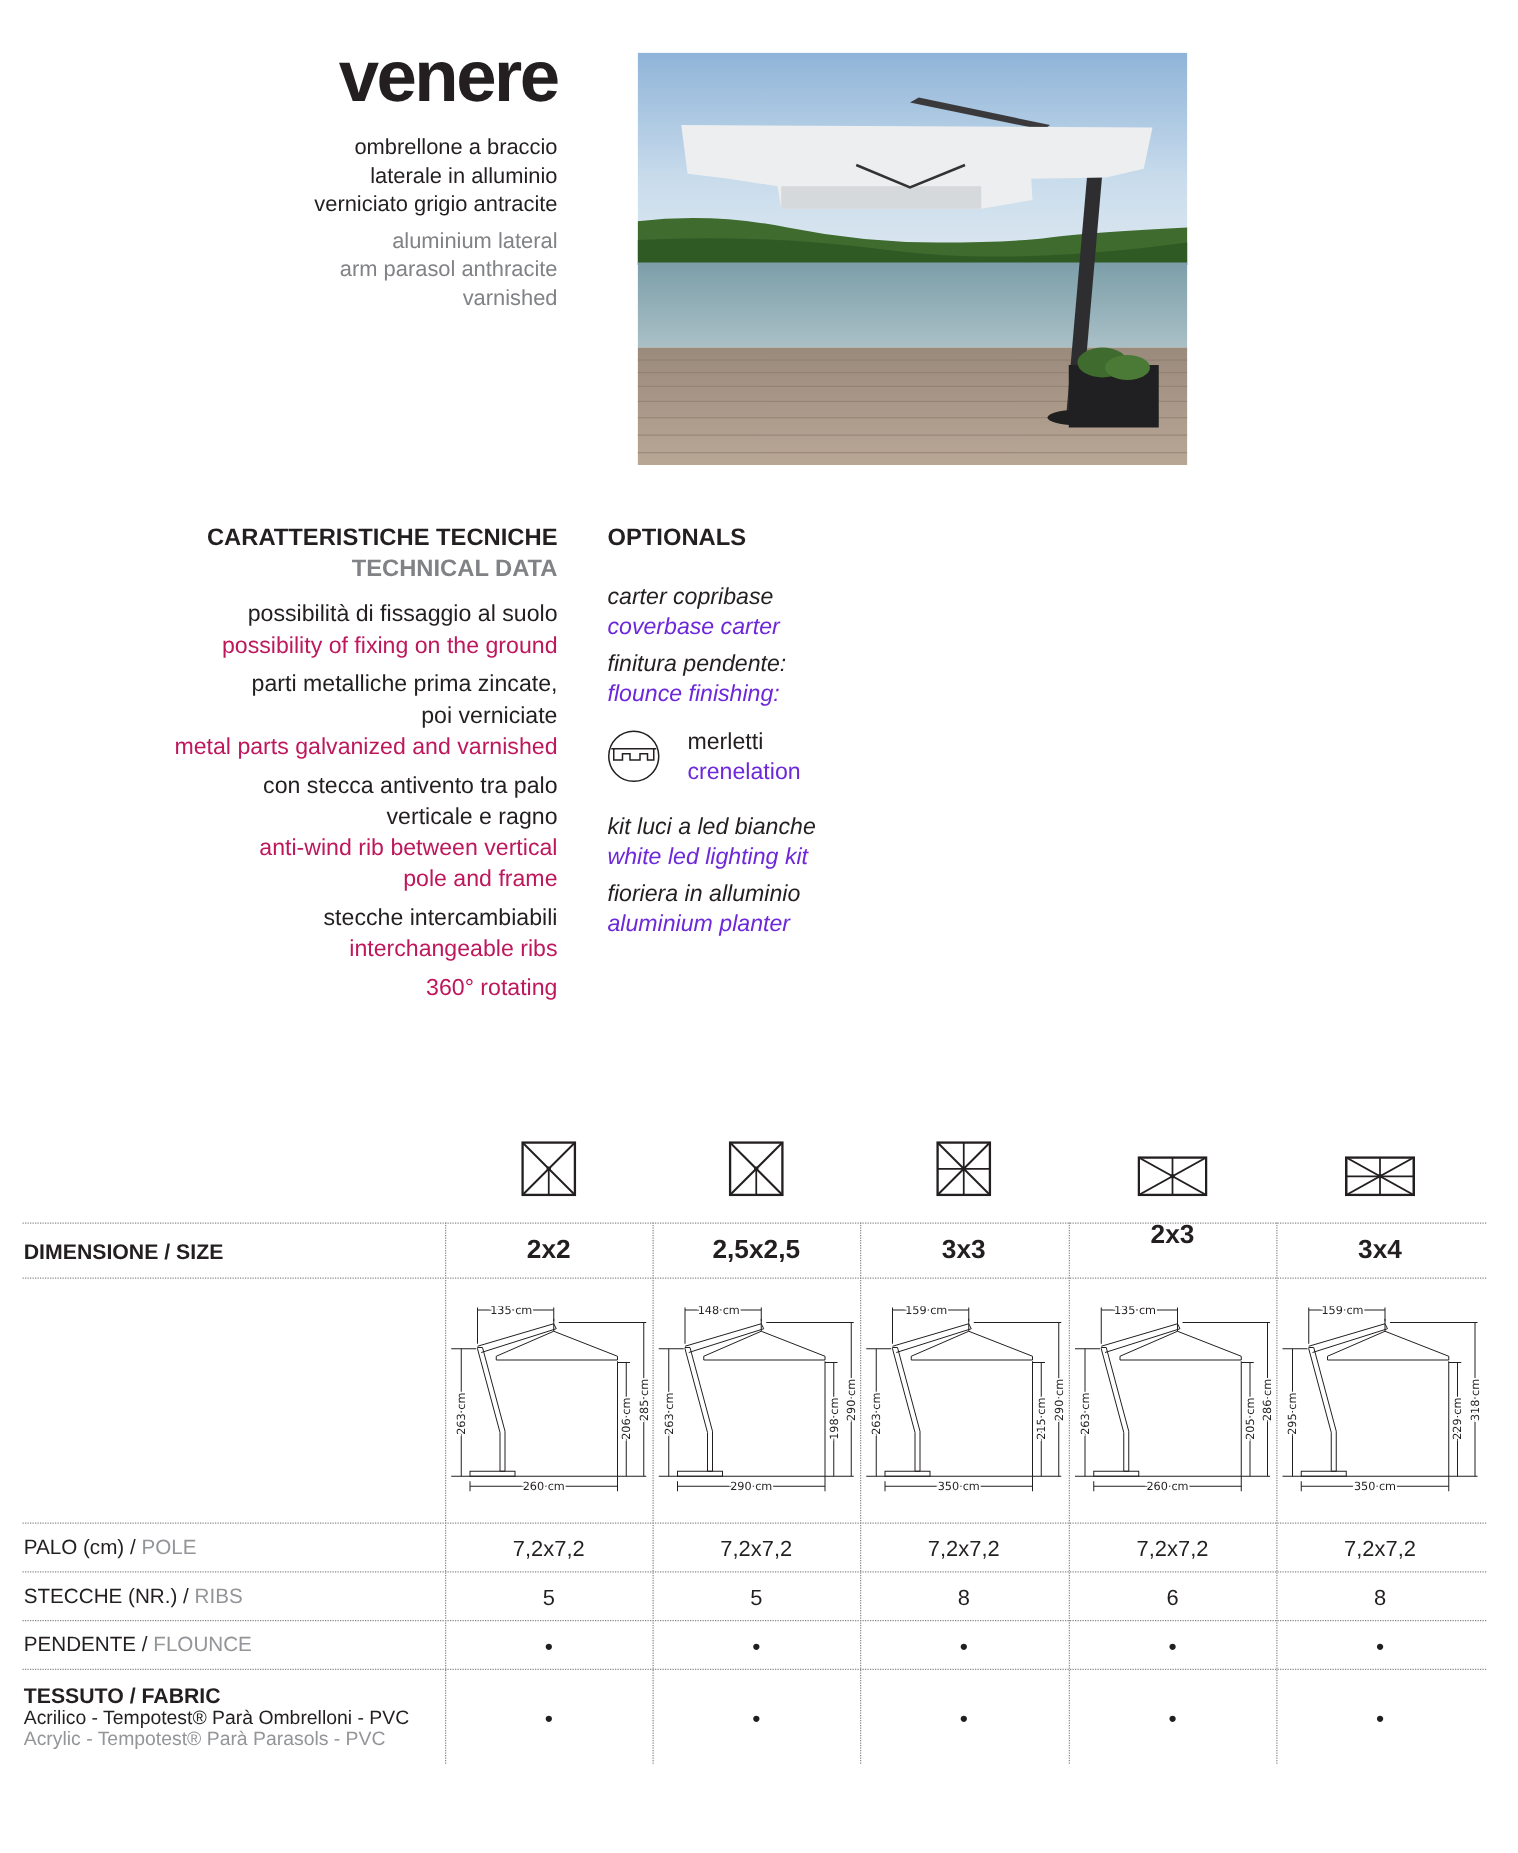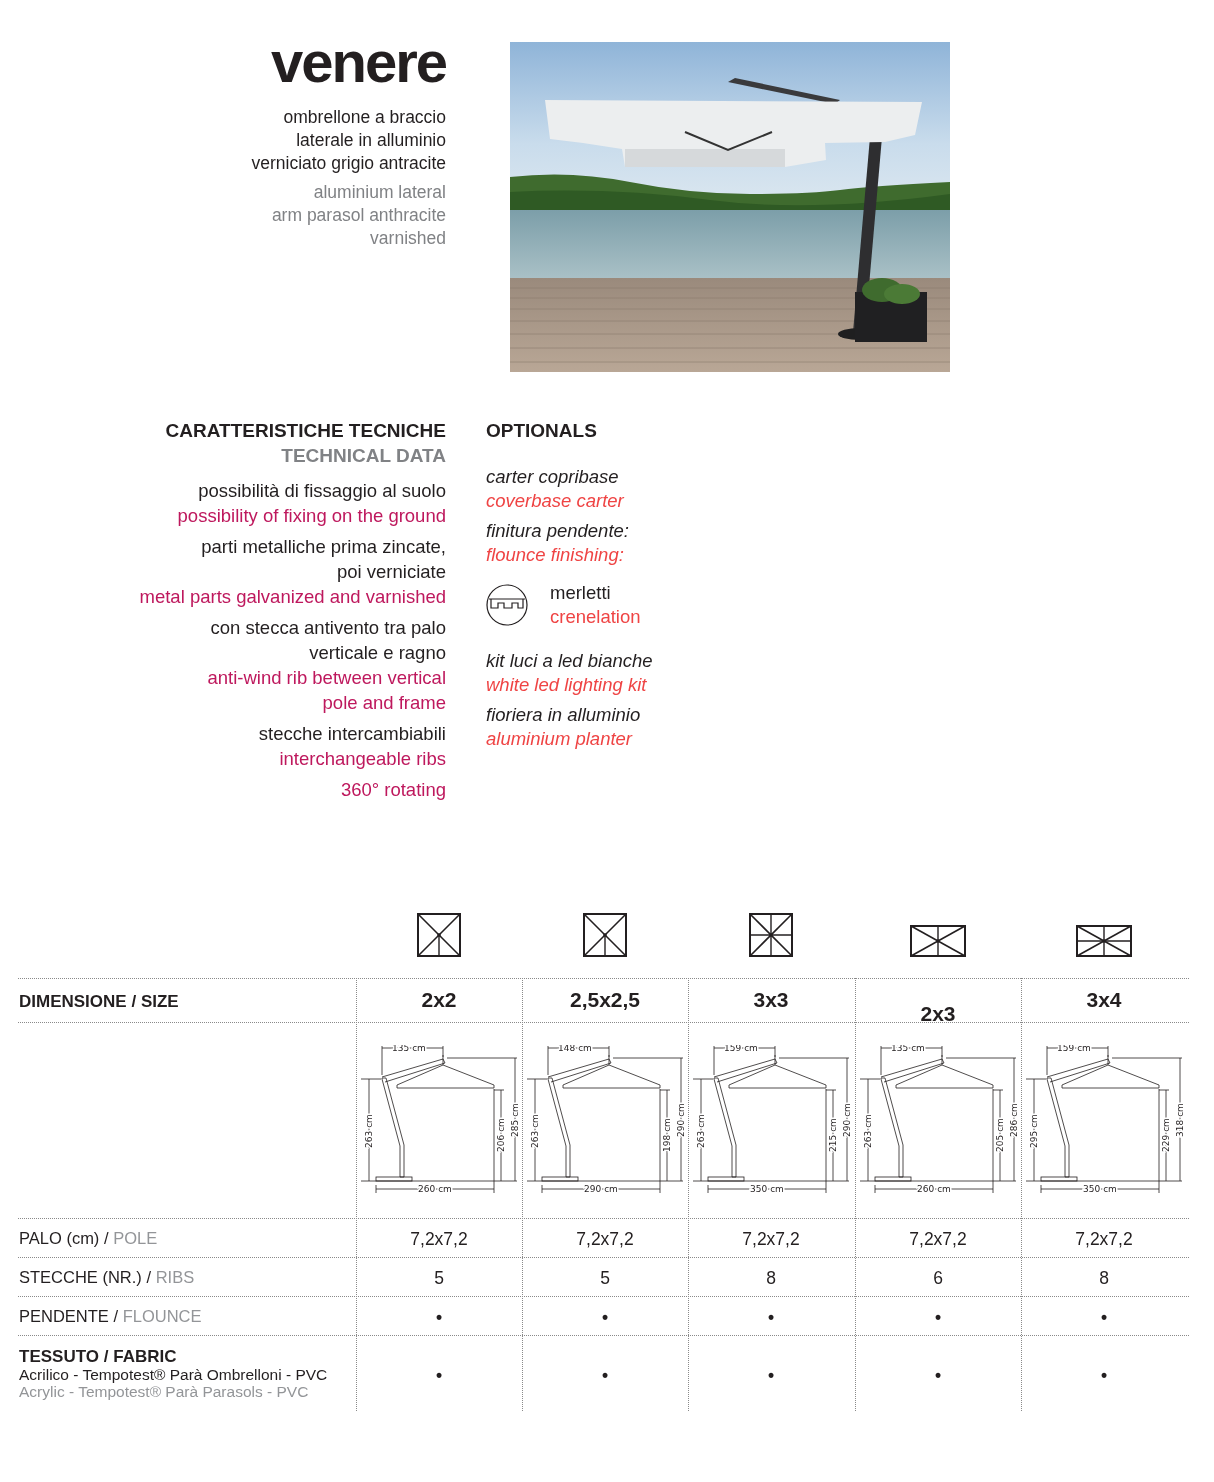--- a/index.html
+++ b/index.html
@@ -24,21 +24,21 @@
   #tech .head { line-height:25px; margin-bottom:10px; }
   #tech .item { margin-bottom:6px; }
   #tech .it { font-size:18.5px; line-height:25px; color:#231f20; }
   #tech .en { font-size:18.5px; line-height:25px; color:#be185d; }
 
   
   #opt { left:486px; top:418px; width:320px; }
   #opt .head { line-height:25px; margin-bottom:22px; }
   #opt .item { margin-bottom:6px; font-style:italic; }
   #opt .it { font-size:18.5px; line-height:24px; color:#231f20; }
-  #opt .en { font-size:18.5px; line-height:24px; color:#ef4444; }
+  #opt .en { font-size:18.5px; line-height:24px; color:#6d28d9; }
   .finish { display:flex; align-items:center; margin:14px 0 20px 0; }
   .finish .ico { width:42px; height:42px; margin-right:22px; }
   .finish .txt { font-style:normal; }
   .finish .it, .finish .en { font-style:normal; }
 
   
   #table { left:18px; top:910px; width:1171px; }
   .hline { position:absolute; left:0; width:1171px; height:0; border-top:1px dotted #8a8a8a; }
   .vline { position:absolute; width:0; border-left:1px dotted #8a8a8a; }
   .rowlabel { position:absolute; left:1px; font-size:16.5px; }
@@ -364,21 +364,21 @@
         <div class="cell" style="left: 670px; top: 455px; font-weight: bold;">•</div>
       </div>
       <div>
         <svg class="size-icon" width="56" height="32" style="left: 892px; top: 15px; position: absolute;">
           <rect x="1" y="1" width="54" height="30" fill="none" stroke="#231f20" stroke-width="2"></rect>
       <line x1="1" y1="1" x2="55" y2="31" stroke="#231f20" stroke-width="1.6"></line>
       <line x1="55" y1="1" x2="1" y2="31" stroke="#231f20" stroke-width="1.6"></line>
           <line x1="28" y1="1" x2="28" y2="31" stroke="#231f20" stroke-width="1.4"></line>
           <circle cx="28" cy="16" r="1.8" fill="#231f20"></circle>
         </svg>
-        <div class="cell sizecell" style="left: 837px; top: 92px;">2x3</div>
+        <div class="cell sizecell" style="left: 837px; top: 66px;">2x3</div>
         <svg class="diagram" width="160" height="150" style="position: absolute; left: 840px; top: 135px;">
       <g stroke="#231f20" fill="none" stroke-width="0.8">
 
         <path d="M23 33 L27 33 L45 100 L45 132 L41 132 L41 101 L23 34 Z"></path>
 
         <path d="M23 32 L84 14 L86 18 L26 37"></path>
 
         <path d="M84 20 L135 40 L135 43 L38 43 L38 40 Z"></path>
         <line x1="84" y1="10" x2="84" y2="20"></line>
 

